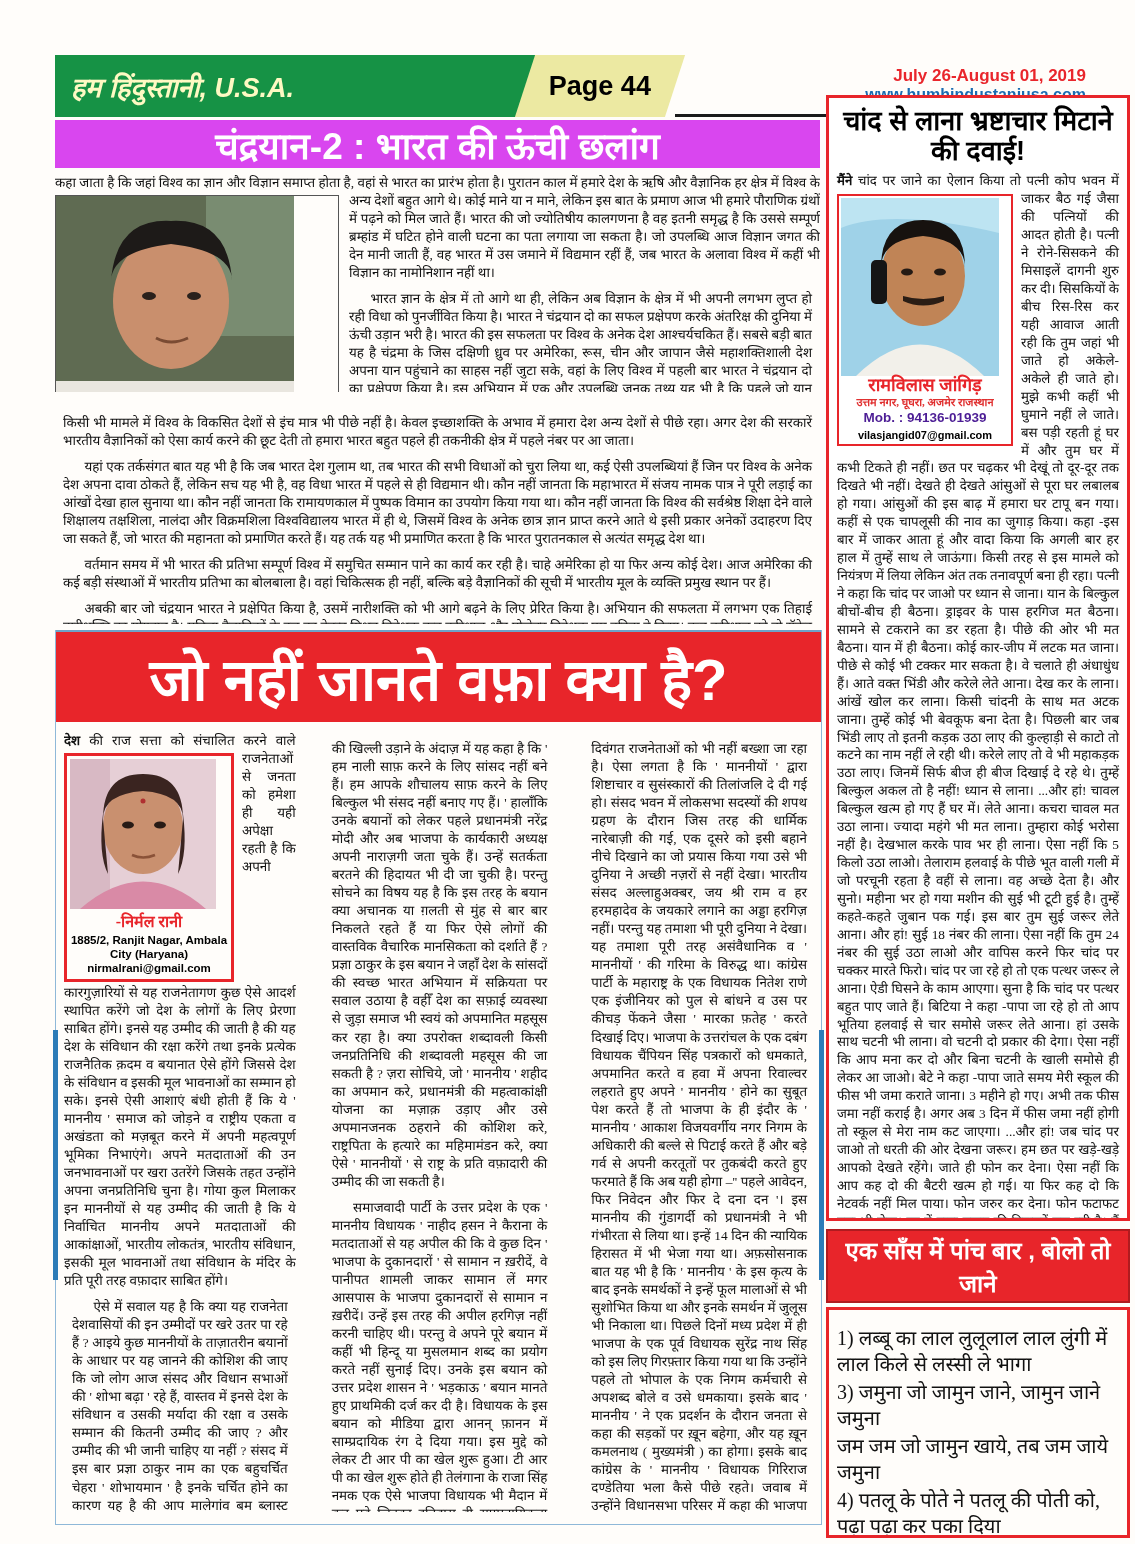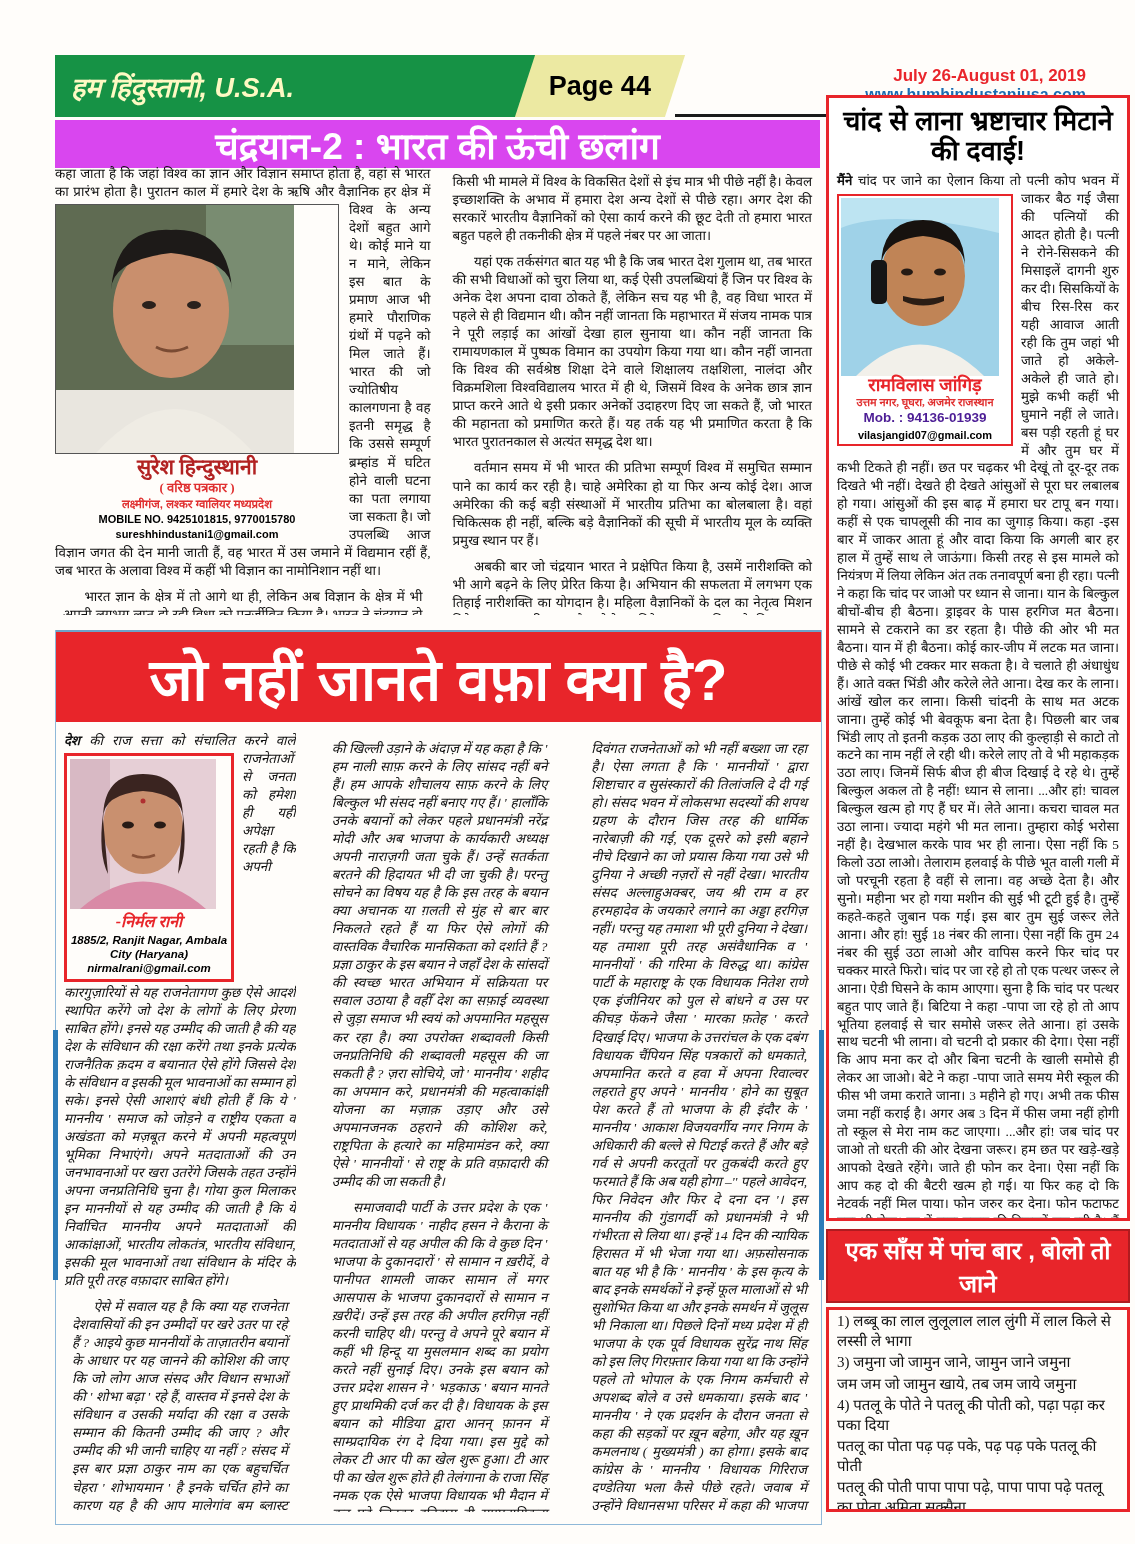--- a/index.html
+++ b/index.html
@@ -14,35 +14,35 @@
   .page-badge span{transform:skewX(18deg);font-family:"Liberation Sans",sans-serif;font-weight:bold;font-size:27px;color:#000;}
   .header-right{flex:1;display:flex;flex-direction:column;align-items:flex-end;justify-content:center;
                 border-bottom:3px solid #1a1a1a;padding-right:4px;}
   .header-date{color:#e9262c;font-family:"Liberation Sans",sans-serif;font-weight:bold;font-size:17px;}
   .header-site{color:#1a6cb2;font-family:"Liberation Sans",sans-serif;font-weight:bold;font-size:16px;}
   
   .banner1{position:absolute;left:55px;top:120px;width:765px;height:48px;background:#d946ef;color:#fff;
            display:flex;align-items:center;justify-content:center;font-weight:bold;font-size:37px;
            font-family:"Liberation Sans",sans-serif;}
   
-  .article1{position:absolute;left:55px;top:165px;width:765px;height:450px;display:flex;gap:14px;overflow:hidden;}
+  .article1{position:absolute;left:55px;top:174px;width:765px;height:450px;display:flex;gap:14px;overflow:hidden;flex-direction:column;}
   .a-col{flex:1;font-size:13.4px;line-height:1.345;text-align:justify;overflow:hidden;}
   .a-col p{margin:8px;text-indent:1.6em;}
   .author-box1{float:left;width:284px;margin:3px 10px 2px 0;text-align:center;}
   .portrait-frame{border:1px solid #555;}
   .author-box1 .name{color:#b22222;font-weight:bold;font-size:21px;line-height:1.1;margin-top:2px;}
   .author-box1 .title{color:#e03030;font-weight:bold;font-size:13px;}
   .author-box1 .addr{color:#e03030;font-weight:bold;font-size:11.5px;font-family:"Liberation Sans",sans-serif;}
   .author-box1 .mob,.author-box1 .mail{color:#000;font-weight:bold;font-size:11px;font-family:"Liberation Sans",sans-serif;}
   
   .article2{position:absolute;left:55px;top:630px;width:765px;height:894px;
             border-left:1px solid #8fb8d8;border-right:1px solid #8fb8d8;border-bottom:1px solid #8fb8d8;}
   .banner2{height:90px;background:#e8252a;border-top:2px solid #6fa3c8;color:#fff;display:flex;align-items:center;
            justify-content:center;font-weight:bold;font-size:58px;font-family:"Liberation Sans",sans-serif;}
-  .art2-cols{display:flex;gap:28px;padding:10px 6px 6px 8px;height:780px;overflow:hidden;font-style:italic;}
+  .art2-cols{display:flex;gap:28px;padding:10px 6px 6px 8px;height:780px;overflow:hidden;}
   .author-box2{float:left;width:158px;margin:3px 8px 2px 0;border:3px solid #e8252a;padding:3px;text-align:center;}
   .author-box2 .name{color:#e8252a;font-weight:bold;font-size:16px;margin-top:2px;}
   .author-box2 .addr,.author-box2 .mail{color:#000;font-weight:bold;font-size:11.5px;font-family:"Liberation Sans",sans-serif;line-height:1.25;}
   .bracket{position:absolute;width:5px;background:#2d7cb8;}
   .bracket.b-left{left:-3px;top:400px;height:250px;}
   .bracket.b-right{right:-3px;top:400px;height:250px;}
   
   .sidebar{position:absolute;left:826px;top:95px;width:304px;}
   .side-box{border:3px solid #e8252a;background:#fff;padding:6px 8px;height:1108px;overflow:hidden;}
   .side-head{font-weight:bold;font-size:27px;line-height:1.12;text-align:center;
@@ -50,21 +50,21 @@
   .side-body{font-size:13.3px;line-height:1.35;text-align:justify;}
   .photo-float{float:left;width:168px;margin:4px 8px 2px 0;border:2px solid #e8252a;padding:2px;text-align:center;}
   .photo-float .name{color:#e8252a;font-weight:bold;font-size:18px;line-height:1.1;}
   .photo-float .addr{color:#e03030;font-weight:bold;font-size:11px;line-height:1.2;}
   .photo-float .mob{color:#4c1d95;font-weight:bold;font-size:13.5px;font-family:"Liberation Sans",sans-serif;}
   .photo-float .mail{color:#000;font-weight:bold;font-size:11px;font-family:"Liberation Sans",sans-serif;}
   .lead-bold{font-weight:bold;}
   
   .twister-banner{margin-top:8px;background:#e8252a;border:2px solid #b01b1f;color:#fff;text-align:center;
                   font-weight:bold;font-size:24px;font-family:"Liberation Sans",sans-serif;padding:2px 0;}
-  .twister-box{border:3px solid #e8252a;margin-top:4px;padding:2px 8px;font-size:15px;line-height:1.3;height:195px;overflow:hidden;}
+  .twister-box{border:3px solid #e8252a;margin-top:4px;padding:15px 8px;font-size:20px;line-height:1.3;height:195px;overflow:hidden;}
   .twister-box p{margin:0 0 2px 0;}
   svg{display:block;}
 </style>
 </head>
 <body>
 
 <div class="page">
 
   <div class="header">
     <div class="masthead">

